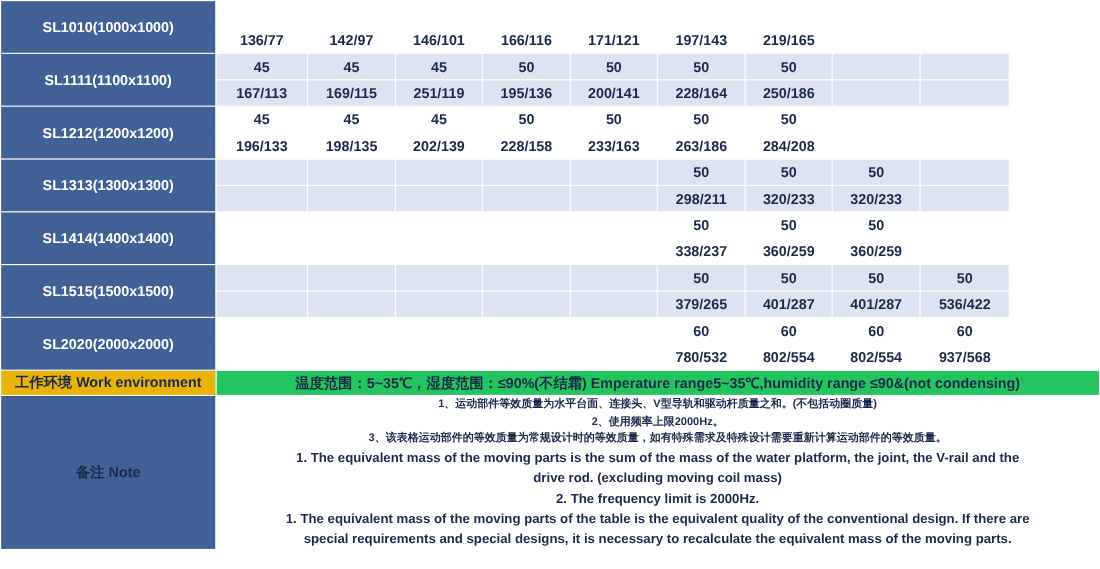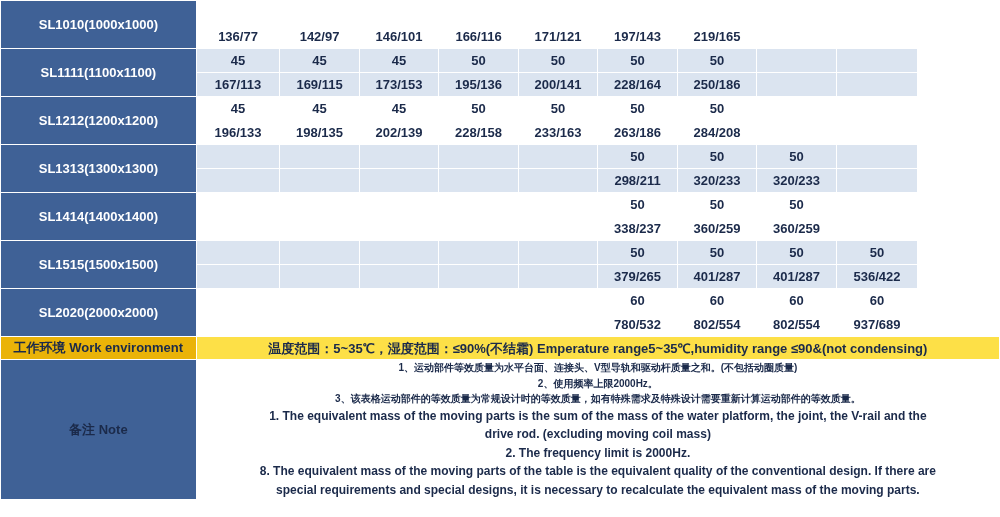--- a/index.html
+++ b/index.html
@@ -61,21 +61,21 @@
   
   .env-label {
     background: #eab308;
     color: #ffffff;
     font-weight: bold;
     font-size: 13px;
     height: 22px;
     text-align: center;
   }
   .env-value {
-    background: #fde047;
+    background: #22c55e;
     color: #101b33;
     font-weight: bold;
     font-size: 13px;
     height: 22px;
     text-align: center;
   }
   
   .note-label {
     background: #3f6196;
     color: #ffffff;
@@ -150,21 +150,21 @@
         <td class="data-cell">50</td>
         <td class="data-cell">50</td>
         <td class="data-cell">50</td>
         <td class="data-cell">50</td>
         <td class="data-cell"></td>
         <td class="data-cell"></td>
       </tr>
       <tr class="row-dk sub-row">
         <td class="data-cell">167/113</td>
         <td class="data-cell">169/115</td>
-        <td class="data-cell">173/153</td>
+        <td class="data-cell">251/119</td>
         <td class="data-cell">195/136</td>
         <td class="data-cell">200/141</td>
         <td class="data-cell">228/164</td>
         <td class="data-cell">250/186</td>
         <td class="data-cell"></td>
         <td class="data-cell"></td>
       </tr>
 
       <tr class="row-lt">
         <td class="model-cell" rowspan="2">SL1212(1200x1200)</td>
@@ -276,38 +276,38 @@
       </tr>
       <tr class="row-lt sub-row">
         <td class="data-cell"></td>
         <td class="data-cell"></td>
         <td class="data-cell"></td>
         <td class="data-cell"></td>
         <td class="data-cell"></td>
         <td class="data-cell">780/532</td>
         <td class="data-cell">802/554</td>
         <td class="data-cell">802/554</td>
-        <td class="data-cell">937/689</td>
+        <td class="data-cell">937/568</td>
       </tr>
 
       <tr>
         <td class="env-label">工作环境  Work environment</td>
         <td class="env-value" colspan="10">温度范围：5~35℃，湿度范围：≤90%(不结霜)  Emperature range5~35℃,humidity range ≤90&amp;(not condensing)</td>
       </tr>
 
       <tr>
         <td class="note-label">备注 Note</td>
         <td class="note-body" colspan="10">
           <p class="note-cn">1、运动部件等效质量为水平台面、连接头、V型导轨和驱动杆质量之和。(不包括动圈质量)</p>
           <p class="note-cn">2、使用频率上限2000Hz。</p>
           <p class="note-cn">3、该表格运动部件的等效质量为常规设计时的等效质量，如有特殊需求及特殊设计需要重新计算运动部件的等效质量。</p>
           <p class="note-en">1. The equivalent mass of the moving parts is the sum of the mass of the water platform, the joint, the V-rail and the</p>
           <p class="note-en">drive rod. (excluding moving coil mass)</p>
           <p class="note-en">2. The frequency limit is 2000Hz.</p>
-          <p class="note-en">8. The equivalent mass of the moving parts of the table is the equivalent quality of the conventional design. If there are</p>
+          <p class="note-en">1. The equivalent mass of the moving parts of the table is the equivalent quality of the conventional design. If there are</p>
           <p class="note-en">special requirements and special designs, it is necessary to recalculate the equivalent mass of the moving parts.</p>
         </td>
       </tr>
 
     </tbody>
   </table>
 
 </div>
 
 </body></html>

